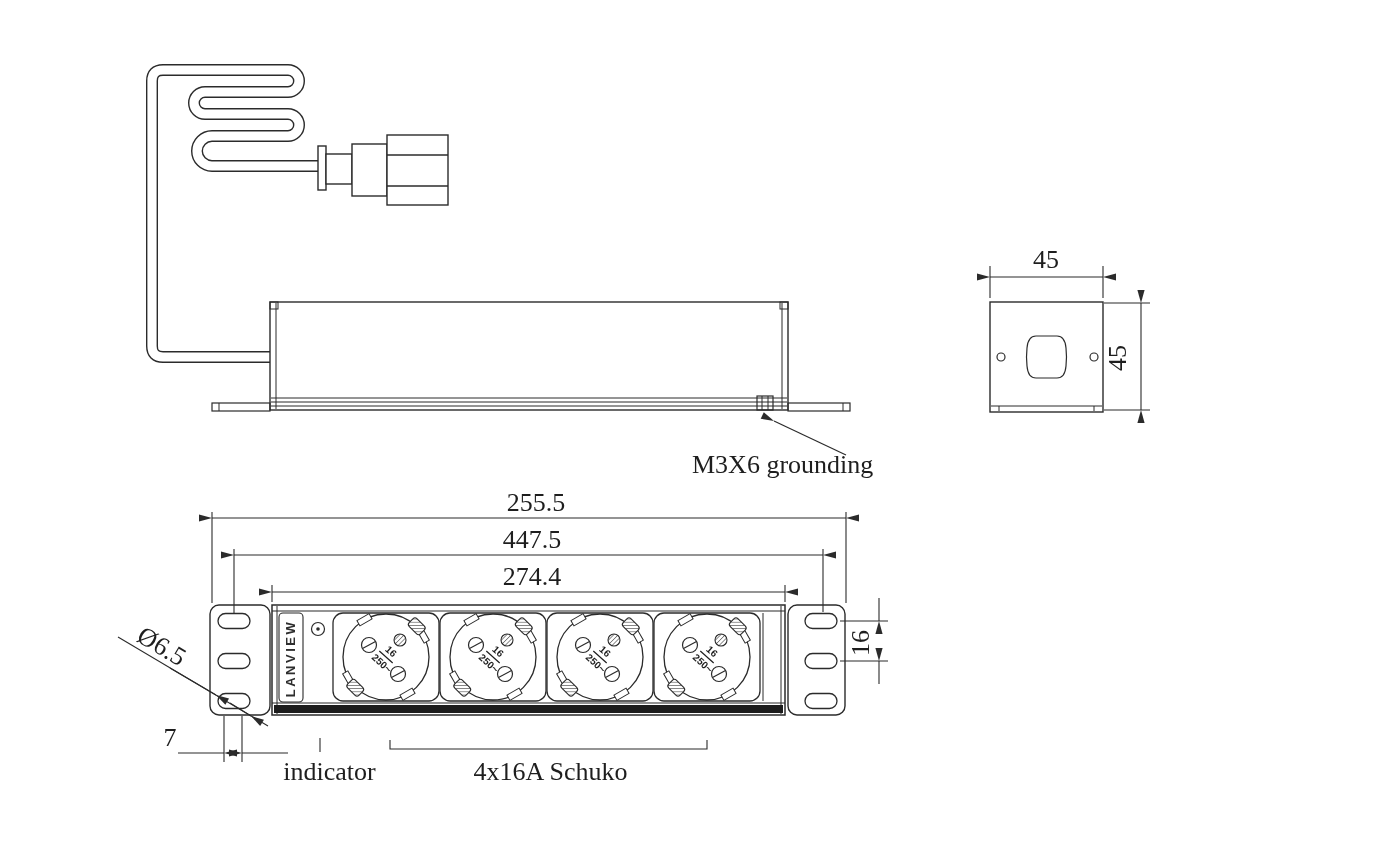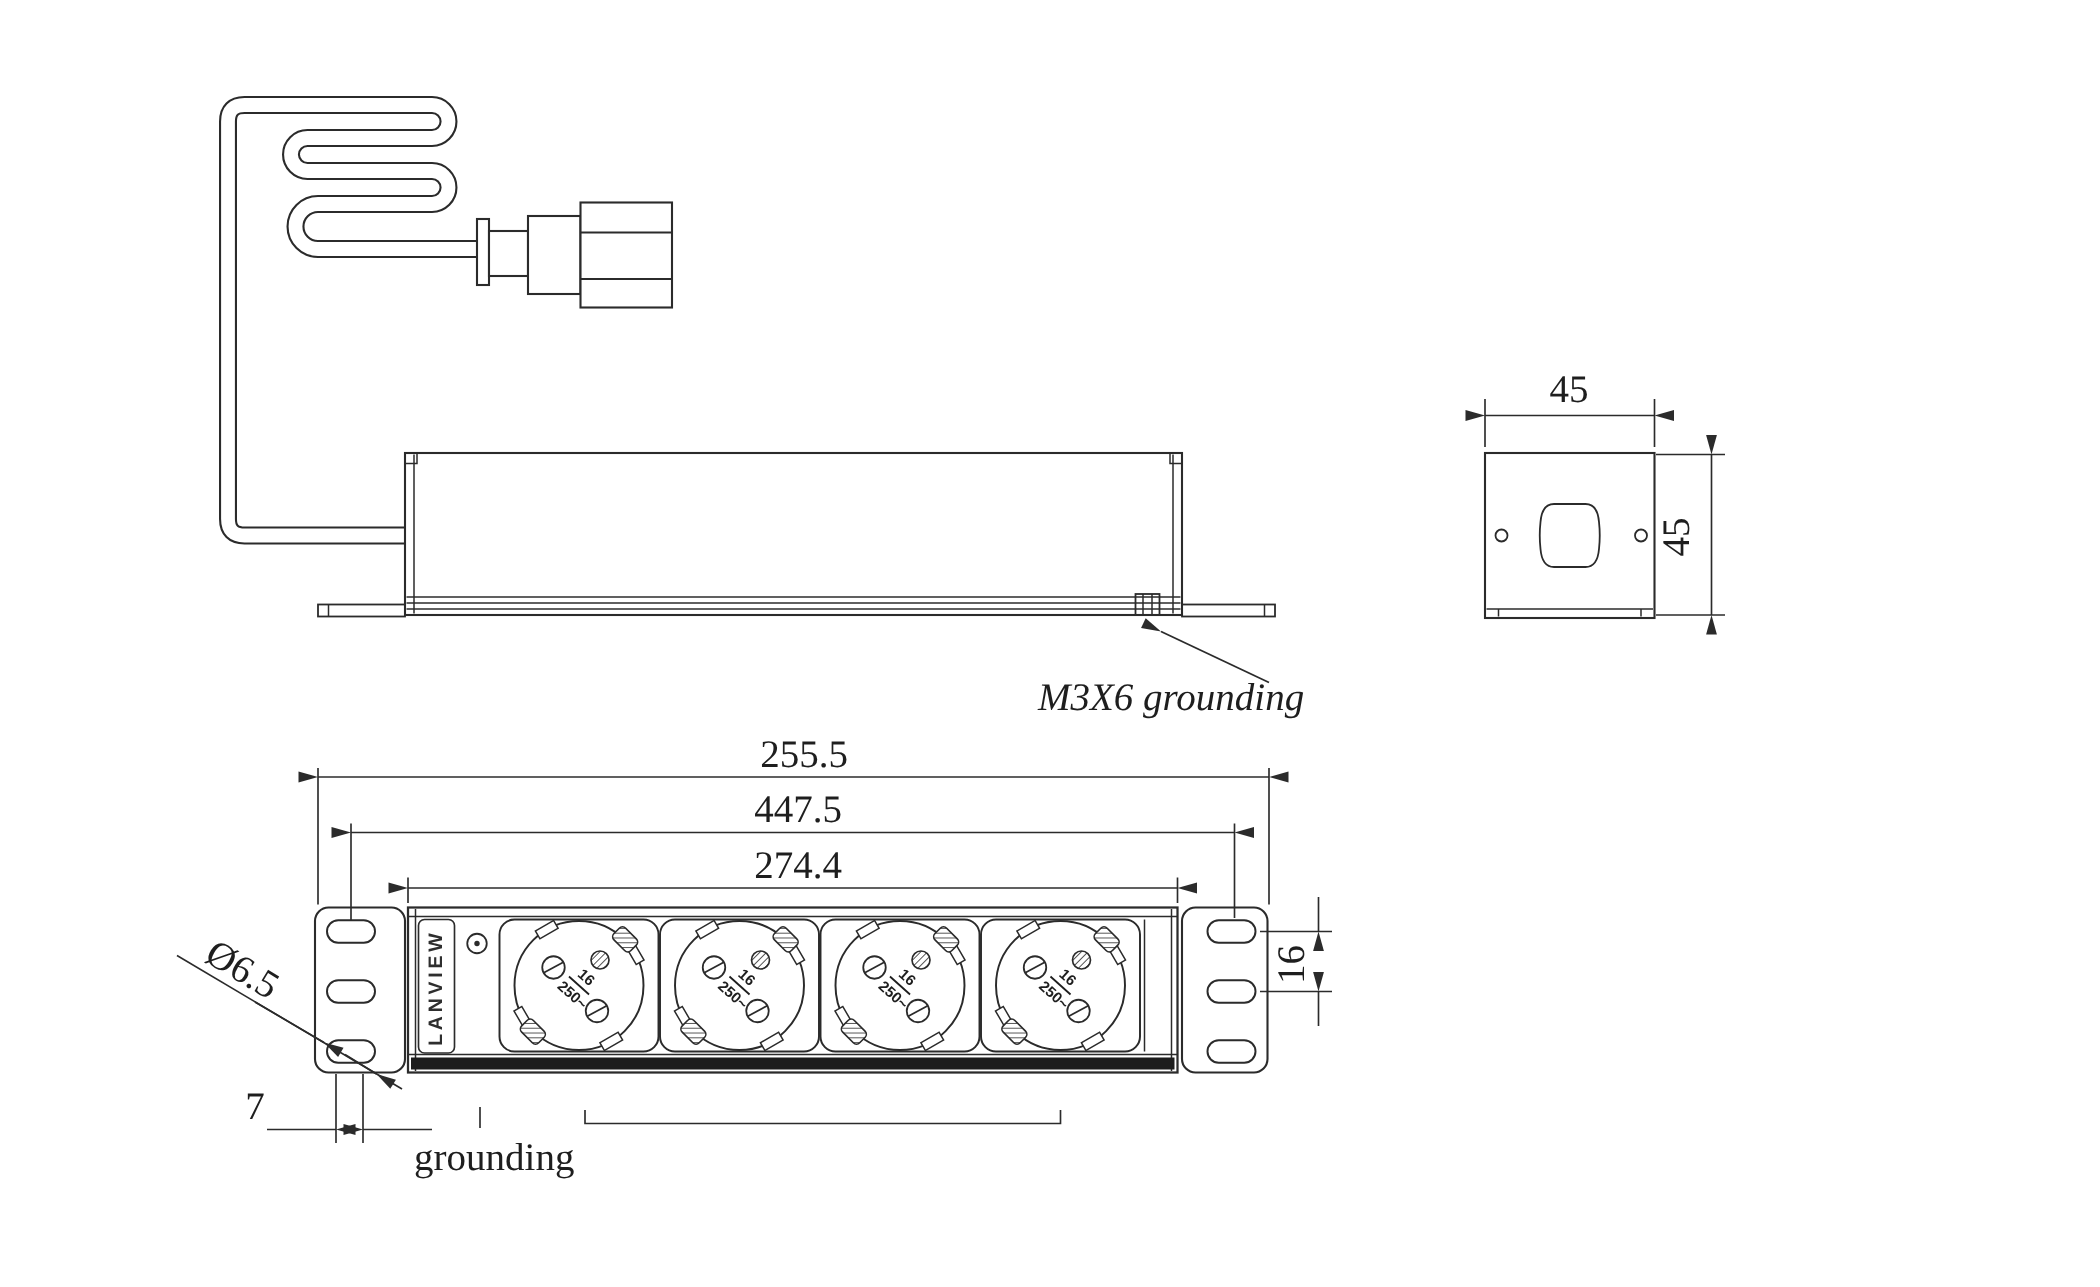--- a/index.html
+++ b/index.html
@@ -215,17 +215,18 @@
 </svg>
 
 <div class="lbl" style="left:496px;top:488px;width:80px;">255.5</div>
 <div class="lbl" style="left:492px;top:525px;width:80px;">447.5</div>
 <div class="lbl" style="left:492px;top:562px;width:80px;">274.4</div>
 <div class="lbl" style="left:1021px;top:245px;width:50px;">45</div>
 <div class="lbl rot90" style="left:1093px;top:343px;width:50px;">45</div>
 <div class="lbl rot90" style="left:836px;top:628px;width:50px;">16</div>
 <div class="lbl dia" style="left:122px;top:608px;width:92px;">Ø6.5</div>
 <div class="lbl" style="left:155px;top:723px;width:30px;">7</div>
-<div class="lbl" style="left:692px;top:450px;width:200px;text-align:left;font-style:italic;">M3X6 grounding</div>
-<div class="lbl" style="left:272px;top:757px;width:115px;">grounding</div>
+<div class="lbl" style="left:692px;top:450px;width:200px;text-align:left;">M3X6 grounding</div>
+<div class="lbl" style="left:272px;top:757px;width:115px;">indicator</div>
+<div class="lbl" style="left:458px;top:757px;width:185px;">4x16A Schuko</div>
 <div class="brand" style="left:245px;top:651px;">LANVIEW</div>
 
 </div>
 
 </body></html>

